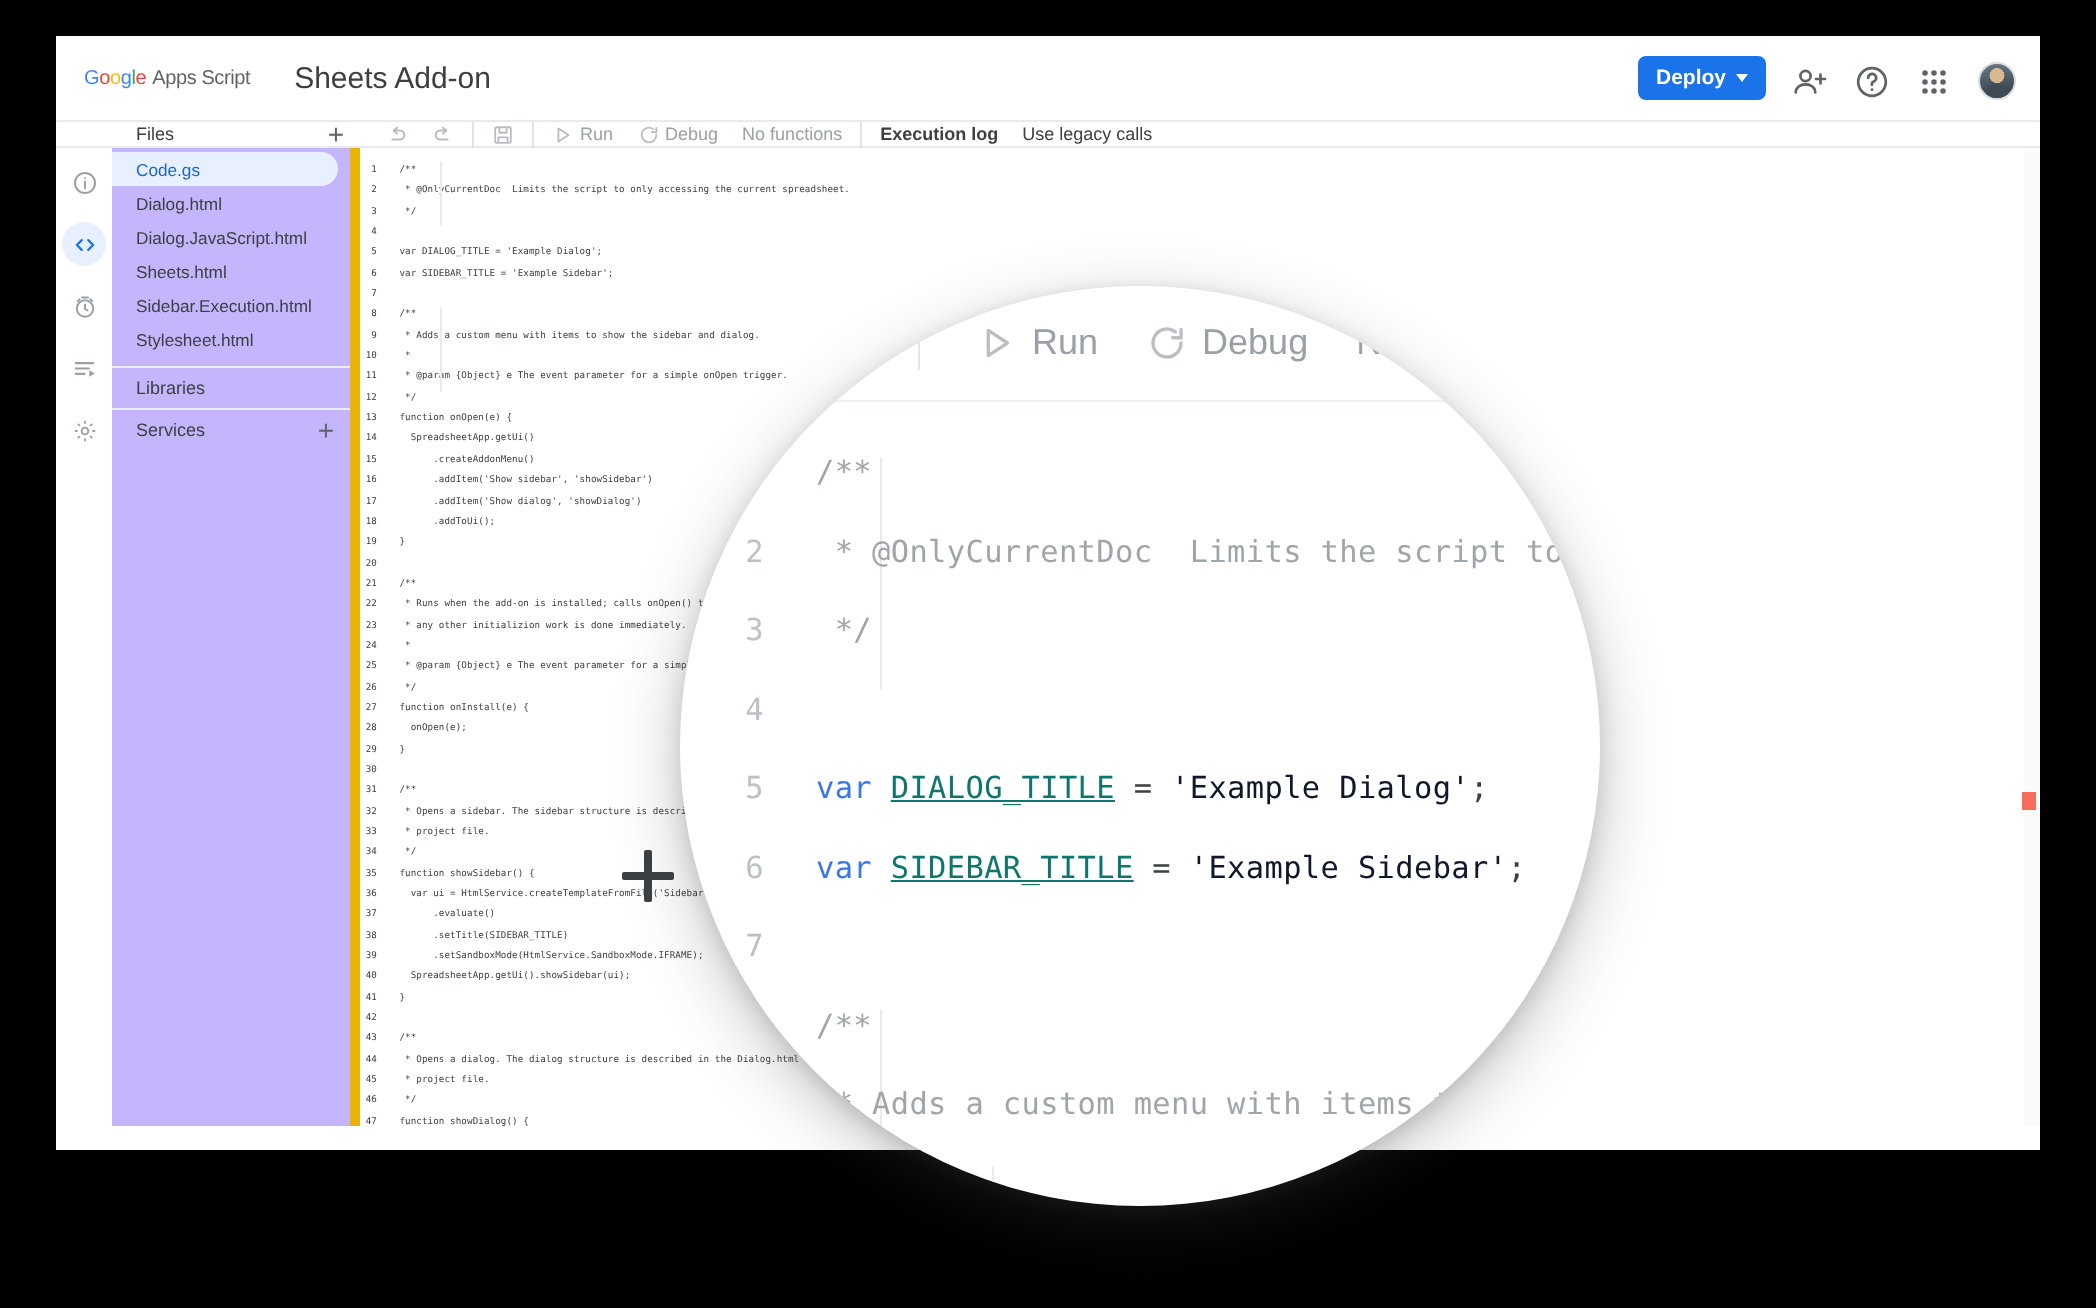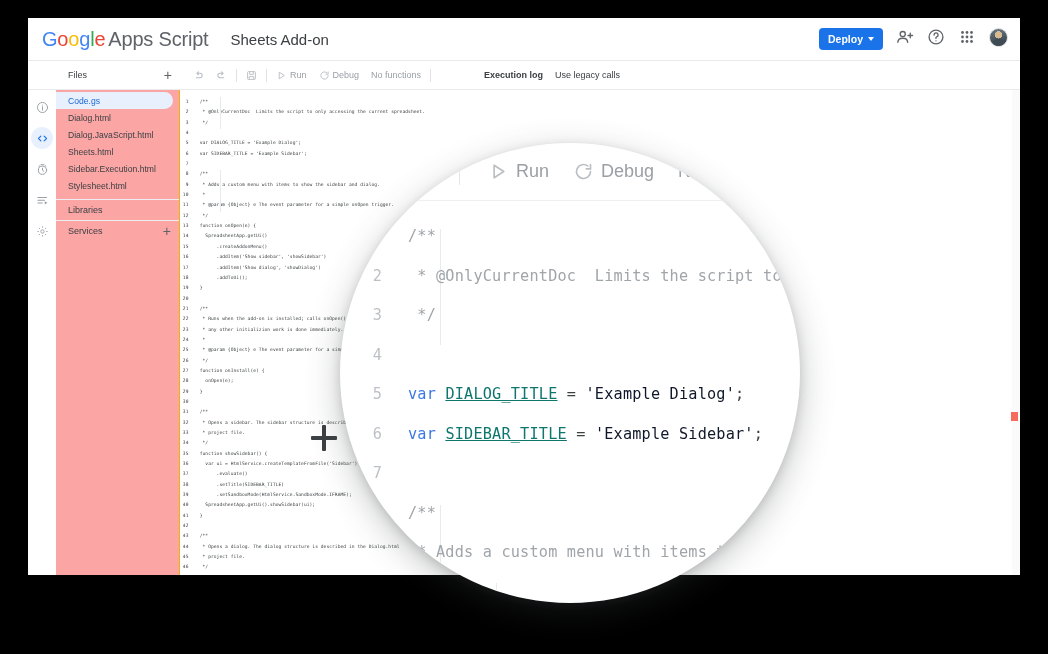--- a/index.html
+++ b/index.html
@@ -30,42 +30,42 @@
   
   .header {
     position: relative;
     height: 42px;
     background: #ffffff;
     display: flex;
     align-items: center;
     padding: 0 12px 0 14px;
   }
   .logo {
-    font-size: 20px;
+    font-size: 10px;
     letter-spacing: -0.2px;
     white-space: nowrap;
     font-family: "Liberation Sans", sans-serif;
   }
   .logo .g1 { color: #4285F4; }
   .logo .o1 { color: #EA4335; }
   .logo .o2 { color: #FBBC05; }
   .logo .g2 { color: #4285F4; }
   .logo .l1 { color: #34A853; }
   .logo .e1 { color: #EA4335; }
   .logo .appsscript { color: #5f6368; margin-left: 3px; }
   .proj-title {
     margin-left: 22px;
     font-size: 15px;
     color: #3c4043;
     white-space: nowrap;
   }
   .header-right {
     margin-left: auto;
     display: flex;
-    align-items: flex-start;
+    align-items: flex-end;
     gap: 13px;
   }
   .deploy-btn {
     background: #1a73e8;
     color: #ffffff;
     font-size: 10.5px;
     font-weight: bold;
     border-radius: 4px;
     height: 22px;
     padding: 0 9px;
@@ -94,21 +94,21 @@
   .avatar::after {
     content: "";
     position: absolute;
     left: 18%; bottom: 0; width: 64%; height: 40%;
     border-radius: 50% 50% 0 0;
     background: #3f4b54;
   }
 
   
   .toolbar {
-    height: 30px;
+    height: 14px;
     border-top: 1px solid #e8eaed;
     border-bottom: 1px solid #e8eaed;
     display: flex;
     align-items: center;
     background: #ffffff;
     font-size: 9px;
     color: #9aa0a6;
     position: relative;
   }
   .tb-rail { width: 28px; flex: 0 0 28px; height: 100%; }
@@ -123,21 +123,21 @@
   }
   .tb-item {
     display: flex;
     align-items: center;
     gap: 3px;
     padding: 0 6px;
     height: 100%;
     white-space: nowrap;
     cursor: default;
   }
-  .tb-item.active { color: #3c4043; font-weight: bold; margin-left: 44px; }
+  .tb-item.active { color: #3c4043; font-weight: bold; }
   .tb-item.legacy { color: #3c4043; }
   .tb-sep { width: 1px; height: 13px; background: #e0e2e6; margin: 0 3px; }
   .tb-ico { width: 11px; height: 11px; color: #b9bdc2; display: block; }
 
   
   .body-split {
     display: flex;
     height: 489px;
     background: #ffffff;
   }
@@ -156,22 +156,22 @@
     display: flex; align-items: center; justify-content: center;
     color: #9aa0a6;
     cursor: pointer;
   }
   .rail-btn.selected { background: #e8f0fe; color: #1a73e8; }
   .rail-ico { width: 13px; height: 13px; display: block; }
 
   
   .files {
     width: 124px; flex: 0 0 124px;
-    border-right: 1px solid #eab308;
-    background: #fca5a5;
+    border-right: 5px solid #eab308;
+    background: #c4b5fd;
     padding-top: 2px;
     font-size: 9px;
   }
   .files-head, .section-head {
     display: flex;
     align-items: center;
     height: 21px;
     padding: 0 8px 0 12px;
     color: #3c4043;
     font-size: 9px;

